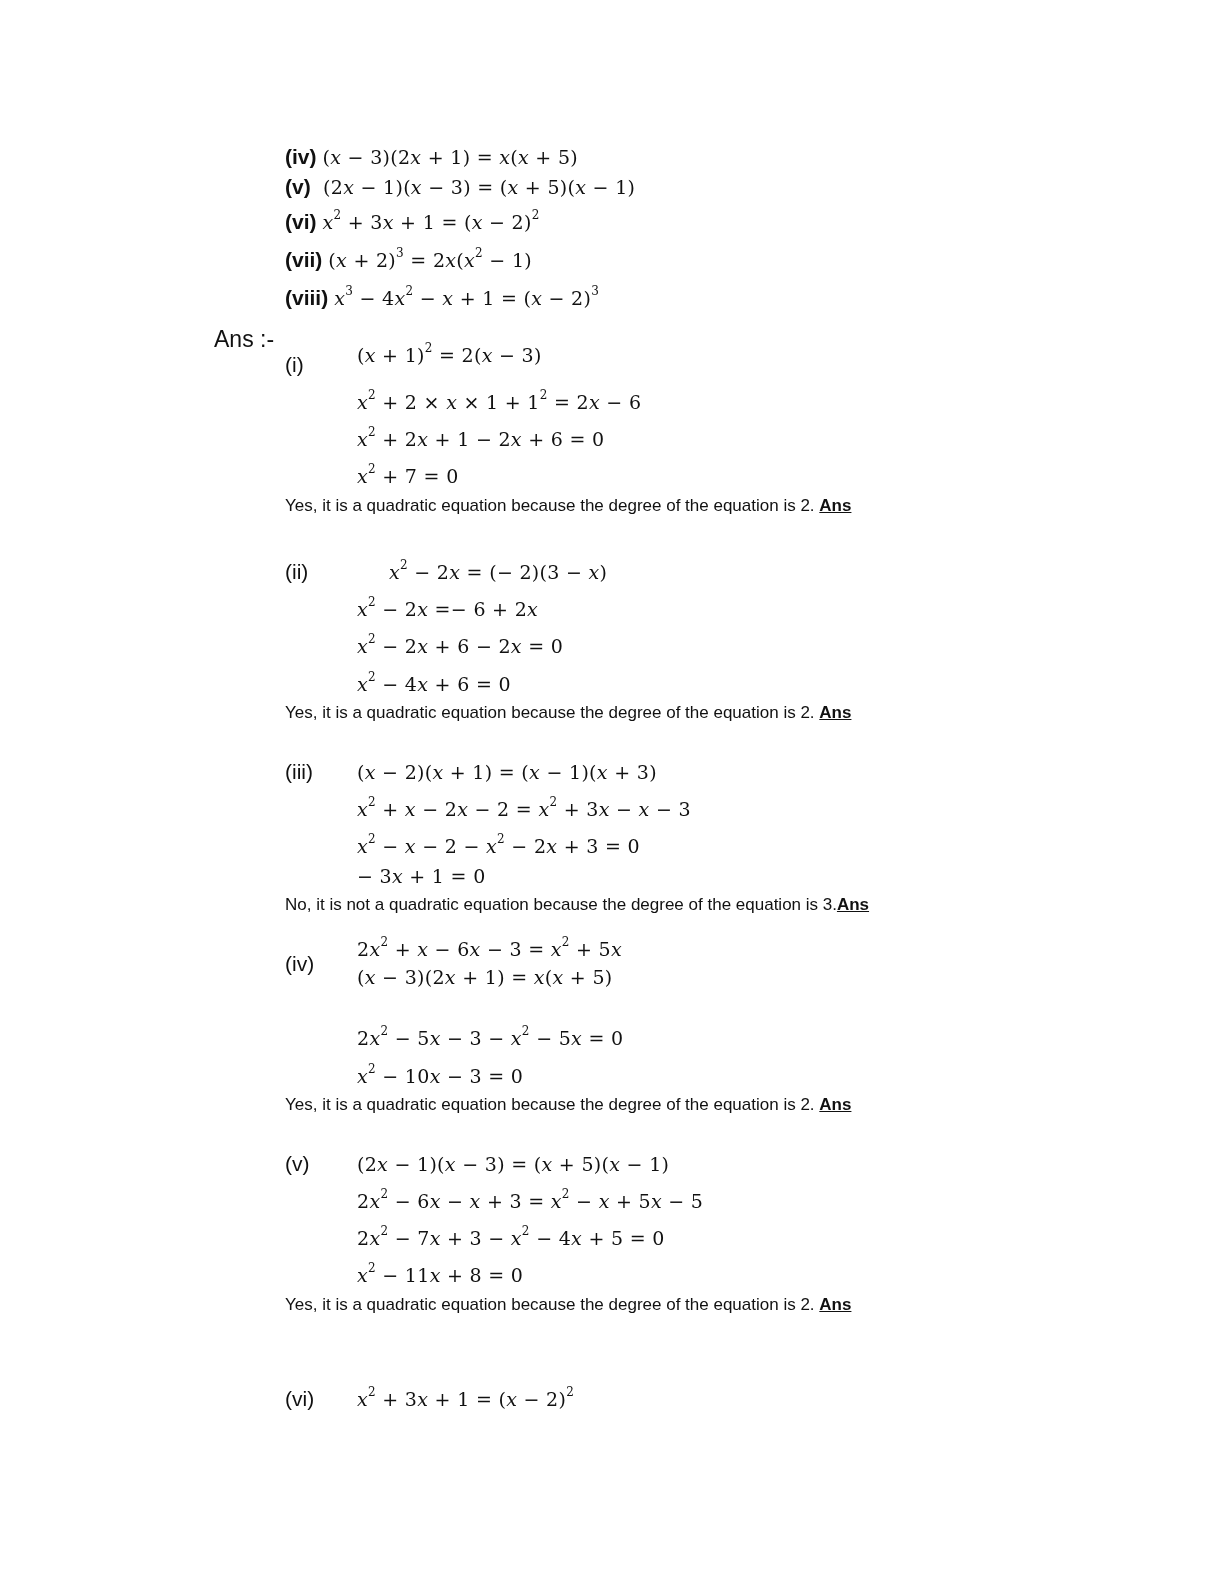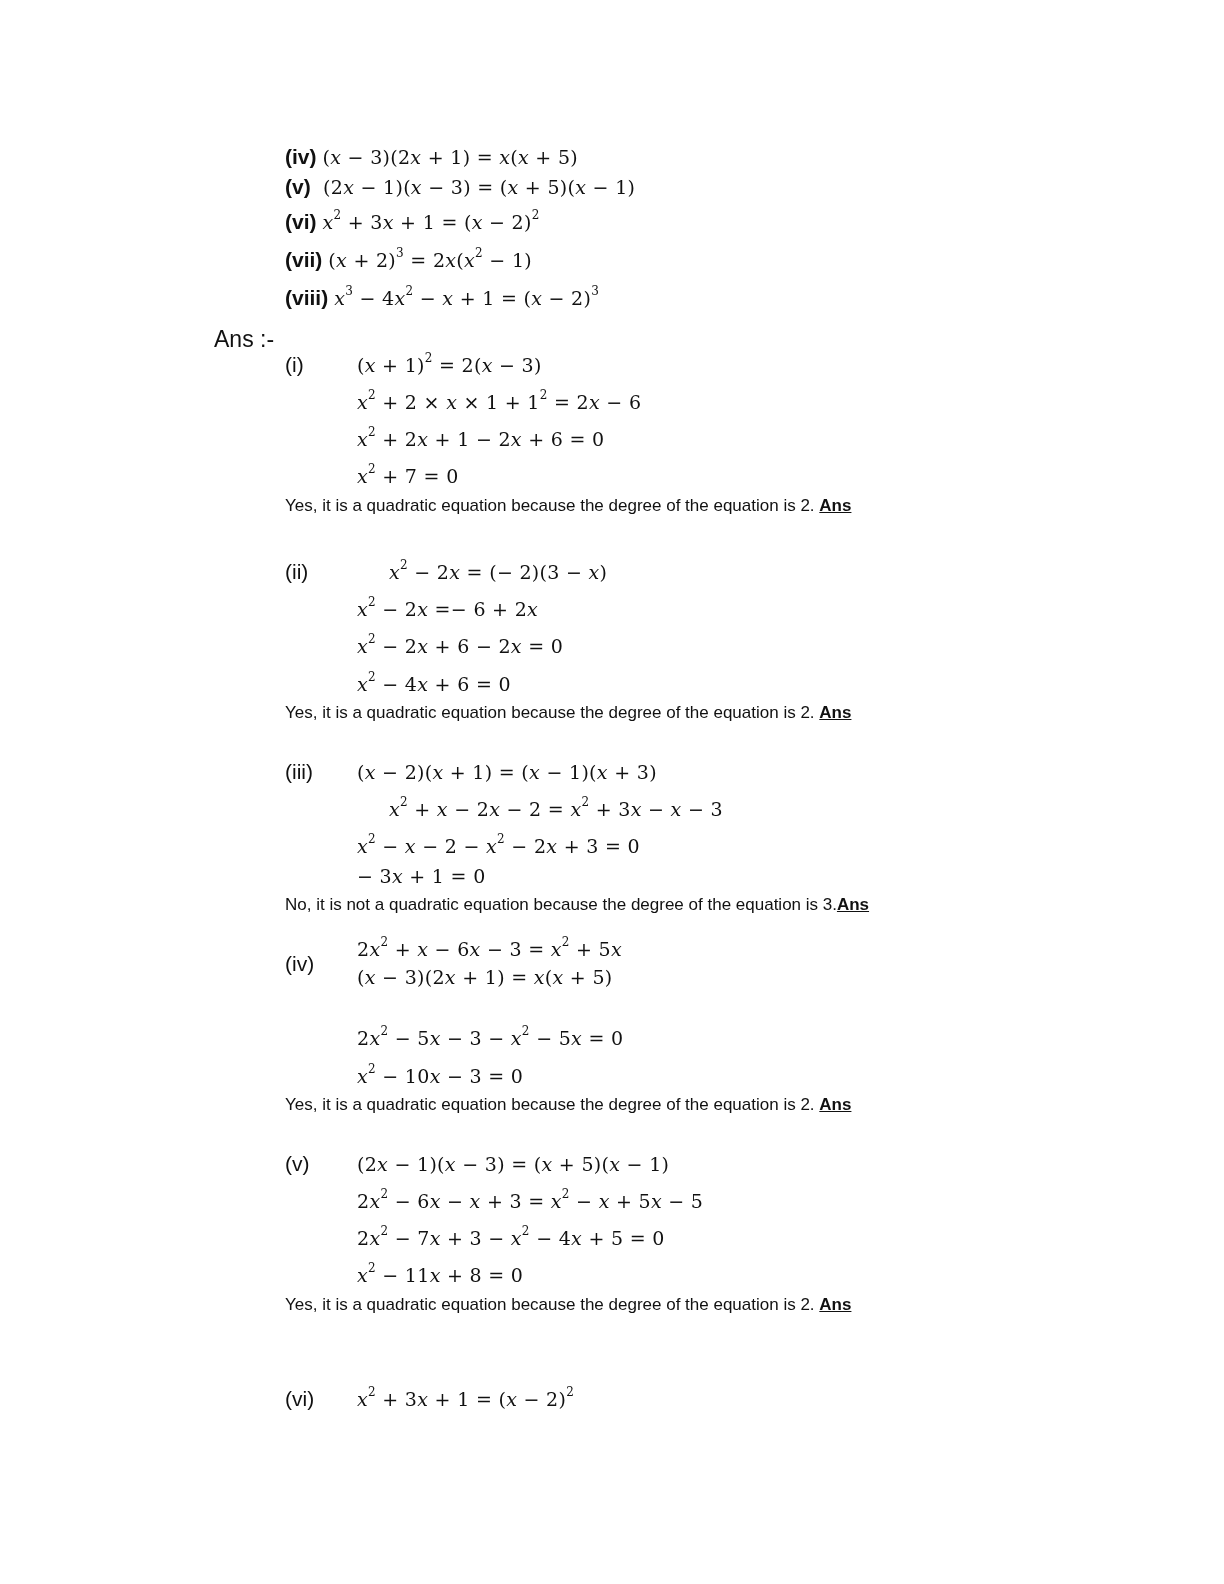--- a/index.html
+++ b/index.html
@@ -24,34 +24,34 @@
   <div id="questions">
       <div class="q-line" style="top: 142px;"><span class="q-label">(iv)</span><span class="math">(<i>x</i> − 3)(2<i>x</i> + 1) = <i>x</i>(<i>x</i> + 5)</span></div>
       <div class="q-line" style="top: 172px;"><span class="q-label">(v)</span><span class="math"> (2<i>x</i> − 1)(<i>x</i> − 3) = (<i>x</i> + 5)(<i>x</i> − 1)</span></div>
       <div class="q-line" style="top: 207px;"><span class="q-label">(vi)</span><span class="math"><i>x</i><sup>2</sup> + 3<i>x</i> + 1 = (<i>x</i> − 2)<sup>2</sup></span></div>
       <div class="q-line" style="top: 245px;"><span class="q-label">(vii)</span><span class="math">(<i>x</i> + 2)<sup>3</sup> = 2<i>x</i>(<i>x</i><sup>2</sup> − 1)</span></div>
       <div class="q-line" style="top: 283px;"><span class="q-label">(viii)</span><span class="math"><i>x</i><sup>3</sup> − 4<i>x</i><sup>2</sup> − <i>x</i> + 1 = (<i>x</i> − 2)<sup>3</sup></span></div>
     </div>
   <div class="ans-heading">Ans :-</div>
   <div id="solutions">
       <div class="step-label" style="top: 350px;">(i)</div>
-      <div class="step math" style="top: 350px;">(<i>x</i> + 1)<sup>2</sup> = 2(<i>x</i> − 3)</div>
+      <div class="step math" style="top: 340px;">(<i>x</i> + 1)<sup>2</sup> = 2(<i>x</i> − 3)</div>
       <div class="step math" style="top: 387px;"><i>x</i><sup>2</sup> + 2 × <i>x</i> × 1 + 1<sup>2</sup> = 2<i>x</i> − 6</div>
       <div class="step math" style="top: 424px;"><i>x</i><sup>2</sup> + 2<i>x</i> + 1 − 2<i>x</i> + 6 = 0</div>
       <div class="step math" style="top: 461px;"><i>x</i><sup>2</sup> + 7 = 0</div>
       <div class="conclusion prose" style="top: 491px;"><span>Yes, it is a quadratic equation because the degree of the equation is 2. </span><span class="ans-link">Ans</span></div>
       <div class="step-label" style="top: 557px;">(ii)</div>
       <div class="step math" style="top: 557px; margin-left: 32px;"><i>x</i><sup>2</sup> − 2<i>x</i> = (− 2)(3 − <i>x</i>)</div>
       <div class="step math" style="top: 594px; text-align: right;"><i>x</i><sup>2</sup> − 2<i>x</i> =− 6 + 2<i>x</i></div>
       <div class="step math" style="top: 631px;"><i>x</i><sup>2</sup> − 2<i>x</i> + 6 − 2<i>x</i> = 0</div>
       <div class="step math" style="top: 669px;"><i>x</i><sup>2</sup> − 4<i>x</i> + 6 = 0</div>
       <div class="conclusion prose" style="top: 698px;"><span>Yes, it is a quadratic equation because the degree of the equation is 2. </span><span class="ans-link">Ans</span></div>
       <div class="step-label" style="top: 757px; text-align: right;">(iii)</div>
       <div class="step math" style="top: 757px;">(<i>x</i> − 2)(<i>x</i> + 1) = (<i>x</i> − 1)(<i>x</i> + 3)</div>
-      <div class="step math" style="top: 794px; margin-left: 32px;"><i>x</i><sup>2</sup> + <i>x</i> − 2<i>x</i> − 2 = <i>x</i><sup>2</sup> + 3<i>x</i> − <i>x</i> − 3</div>
+      <div class="step math" style="top: 794px;"><i>x</i><sup>2</sup> + <i>x</i> − 2<i>x</i> − 2 = <i>x</i><sup>2</sup> + 3<i>x</i> − <i>x</i> − 3</div>
       <div class="step math" style="top: 831px;"><i>x</i><sup>2</sup> − <i>x</i> − 2 − <i>x</i><sup>2</sup> − 2<i>x</i> + 3 = 0</div>
       <div class="step math" style="top: 861px;">− 3<i>x</i> + 1 = 0</div>
       <div class="conclusion prose" style="top: 890px;"><span>No, it is not a quadratic equation because the degree of the equation is 3.</span><span class="ans-link">Ans</span></div>
       <div class="step-label" style="top: 949px;">(iv)</div>
       <div class="step math" style="top: 962px;">(<i>x</i> − 3)(2<i>x</i> + 1) = <i>x</i>(<i>x</i> + 5)</div>
       <div class="step math" style="top: 934px;">2<i>x</i><sup>2</sup> + <i>x</i> − 6<i>x</i> − 3 = <i>x</i><sup>2</sup> + 5<i>x</i></div>
       <div class="step math" style="top: 1023px;">2<i>x</i><sup>2</sup> − 5<i>x</i> − 3 − <i>x</i><sup>2</sup> − 5<i>x</i> = 0</div>
       <div class="step math" style="top: 1061px;"><i>x</i><sup>2</sup> − 10<i>x</i> − 3 = 0</div>
       <div class="conclusion prose" style="top: 1090px;"><span>Yes, it is a quadratic equation because the degree of the equation is 2. </span><span class="ans-link">Ans</span></div>
       <div class="step-label" style="top: 1149px;">(v)</div>

